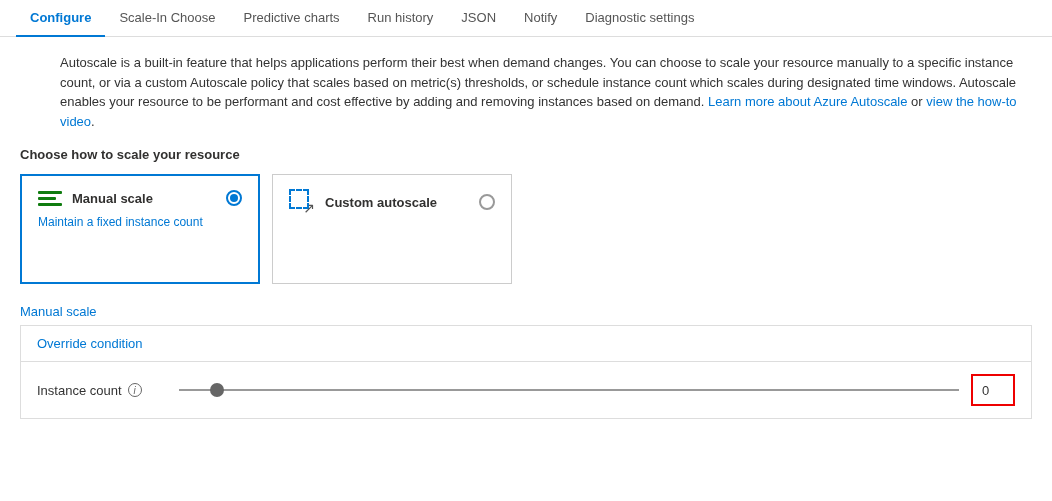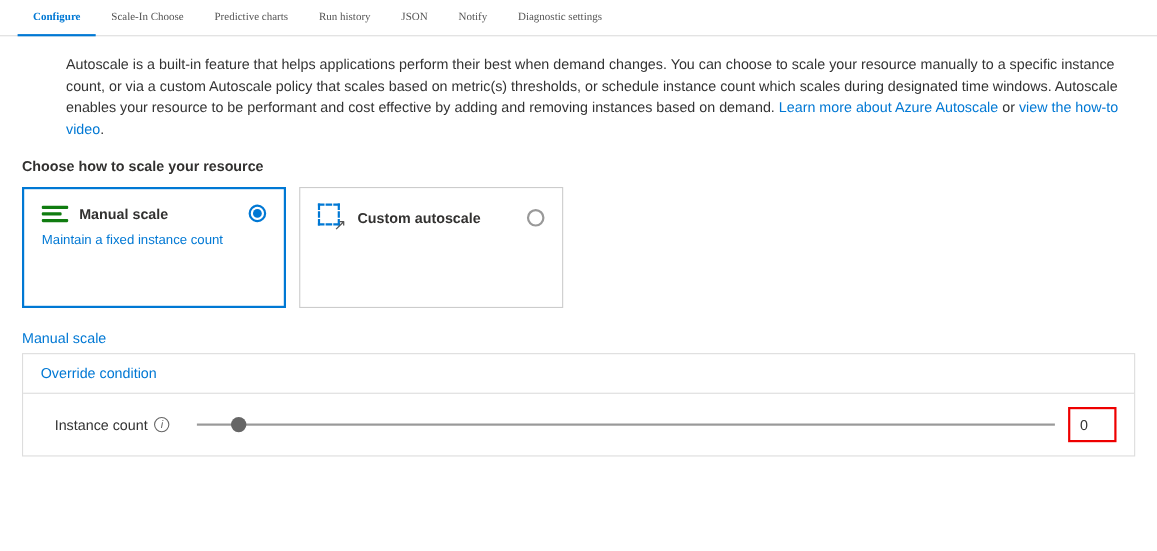--- a/index.html
+++ b/index.html
@@ -16,26 +16,25 @@
     
     .tabs-bar {
       display: flex;
       border-bottom: 1px solid #ddd;
       padding: 0 16px;
       background: #fff;
     }
     .tab-item {
       padding: 10px 14px;
       cursor: pointer;
-      font-size: 10px;
+      font-size: 13px;
       color: #555;
       border-bottom: 2px solid transparent;
       margin-bottom: -1px;
       white-space: nowrap;
-      font-family: Liberation Serif, serif;
     }
     .tab-item.active {
       color: #0078d4;
       border-bottom: 2px solid #0078d4;
       font-weight: 600;
     }
 
     
     .main-content {
       padding: 16px 20px;
@@ -190,21 +189,20 @@
       gap: 12px;
     }
     .instance-label {
       font-size: 13px;
       color: #333;
       white-space: nowrap;
       display: flex;
       align-items: center;
       gap: 6px;
       min-width: 130px;
-      justify-content: center;
     }
     .info-icon {
       width: 14px;
       height: 14px;
       border-radius: 50%;
       border: 1px solid #666;
       display: inline-flex;
       align-items: center;
       justify-content: center;
       font-size: 10px;

